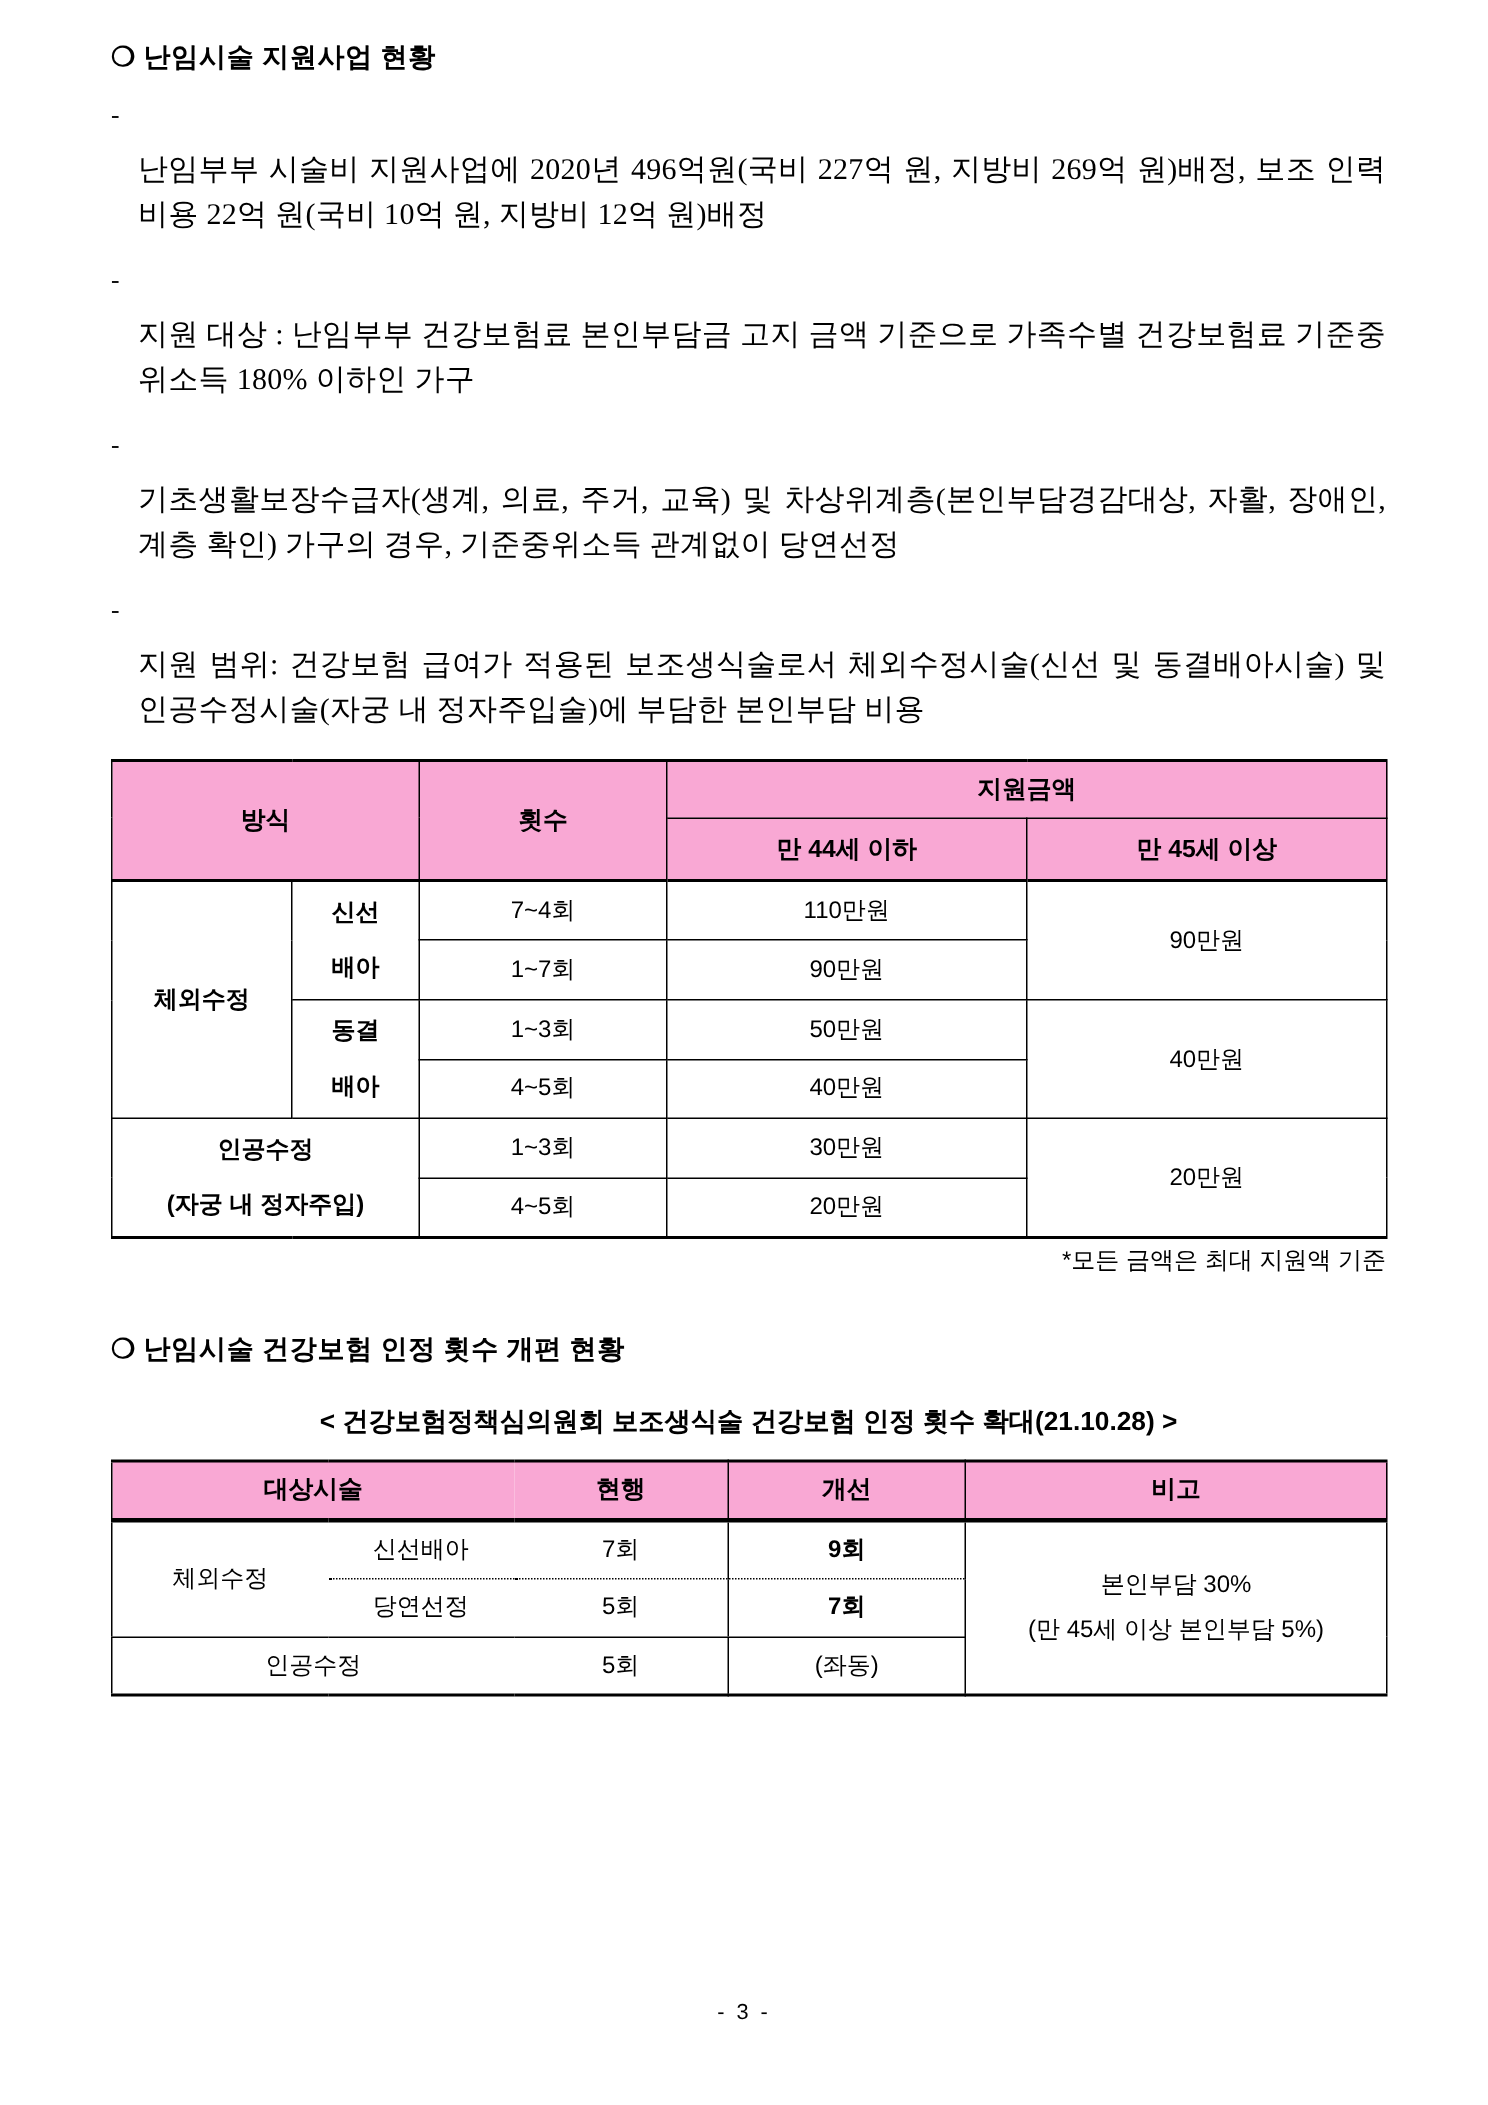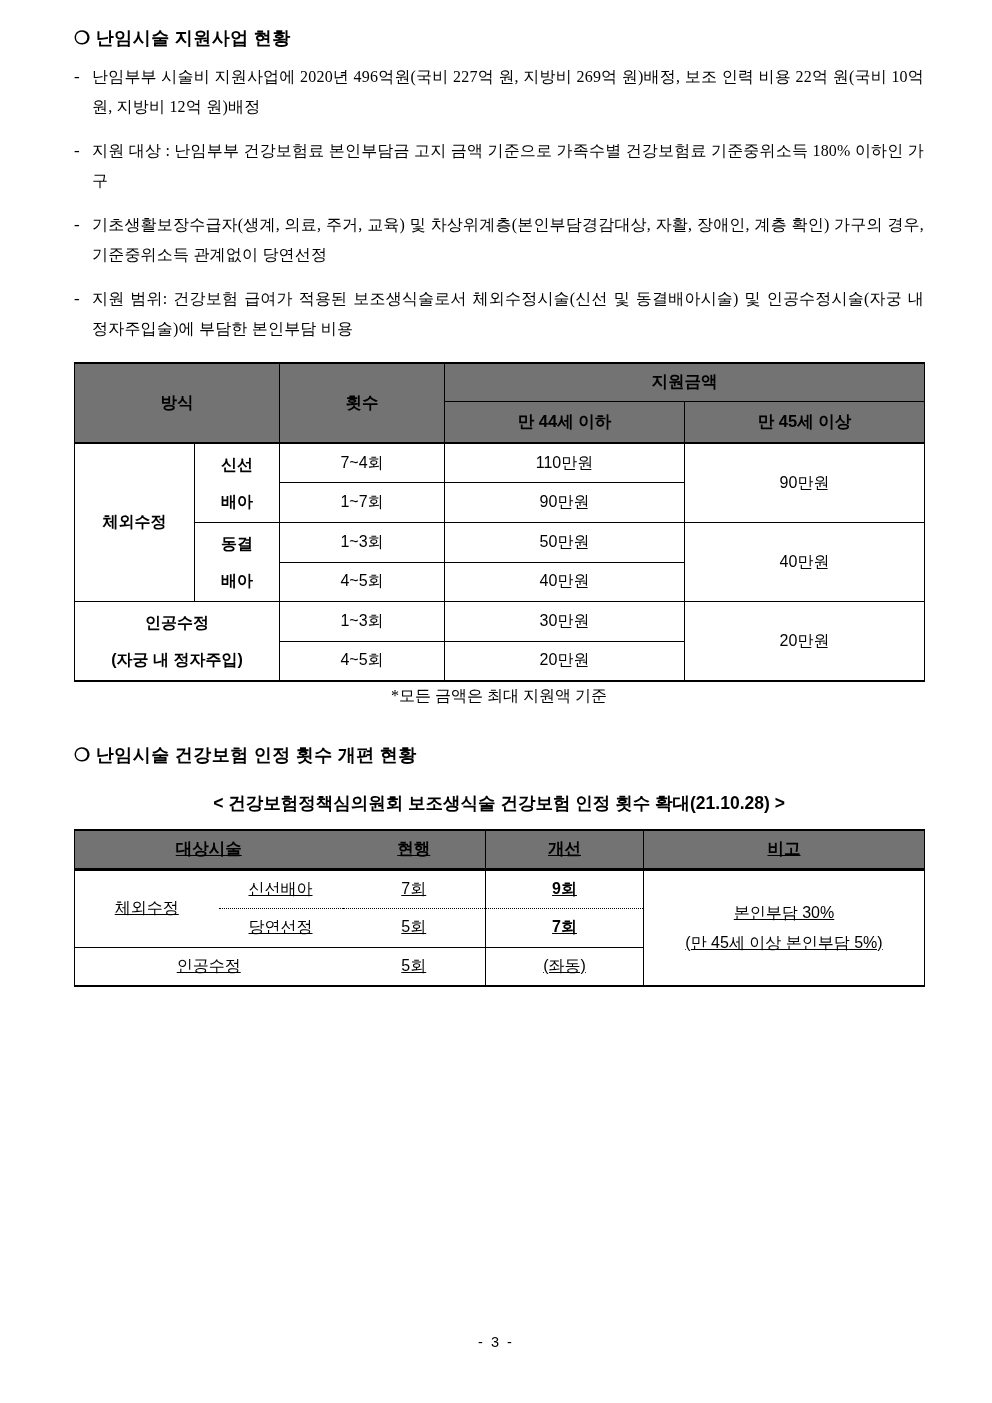--- a/index.html
+++ b/index.html
@@ -35,74 +35,74 @@
   }
   .section-heading.first { margin-top: 26px; }
   .section-heading.second { margin-top: 36px; }
 
   
   .bullets { margin-top: 12px; }
   .bullet { display: flex; margin-bottom: 14px; }
   .bullet-marker { width: 18px; flex: 0 0 18px; font-size: 17px; line-height: 30px; }
   .bullet-text {
     flex: 1;
-    font-size: 16px;
+    font-size: 20px;
     line-height: 30px;
     text-align: justify;
     letter-spacing: 0.2px;
+    margin-top: 36px;
   }
 
   
   .table-caption {
     text-align: center;
     font-family: "Liberation Sans", "DejaVu Sans", sans-serif;
     font-weight: bold;
     font-size: 17.5px;
   }
   .caption-1 { margin-top: 16px; }
   .caption-2 { margin-top: 24px; }
   .footnote {
-    text-align: center;
-    font-family: Liberation Serif, serif;
+    text-align: right;
+    font-family: Liberation Sans, sans-serif;
     font-size: 16px;
     margin-top: 4px;
   }
 
   
   table {
     width: 100%;
     table-layout: fixed;
     border-collapse: collapse;
     font-family: "Liberation Sans", "DejaVu Sans", sans-serif;
     font-size: 16px;
     text-align: center;
   }
   th, td { vertical-align: middle; text-align: center; padding: 2px 4px; }
   th { font-weight: bold; font-size: 16.5px; }
-  .hdr-bg { background: #737373; }
+  .hdr-bg { background: #f9a8d4; }
   .pre { white-space: pre-line; }
 
   
   .t1 { margin-top: 18px; border-top: 2px solid #000; border-bottom: 2px solid #000; }
   .t1 th, .t1 td { border: 1px solid #000; }
   .t1 .hb { border-bottom: 2px solid #000; }
   .t1 .hr1 { height: 38px; }
   .t1 .hr2 { height: 42px; }
   .t1 .br { height: 39px; }
   .t1 .label { font-weight: bold; }
   .t1 .lh2 { line-height: 37px; }
 
   
   .t2 {
     margin-top: 14px;
     border-top: 2px solid #000;
     border-bottom: 2px solid #000;
     border-left: 1px solid #000;
     border-right: 1px solid #000;
-    text-decoration: underline;
   }
   .t2 th, .t2 td { border: none; }
   .t2 th { border-bottom: 3px solid #000; height: 39px; }
   .t2 .col-imp { border-left: 1px solid #000; border-right: 1px solid #000; }
   .t2 .dot-b { border-bottom: 1px dotted #000; }
   .t2 .sol-b { border-bottom: 1px solid #000; }
   .t2 .r { height: 39px; }
   .t2 .bold { font-weight: bold; }
   .t2 .note-cell { line-height: 30px; }
 

